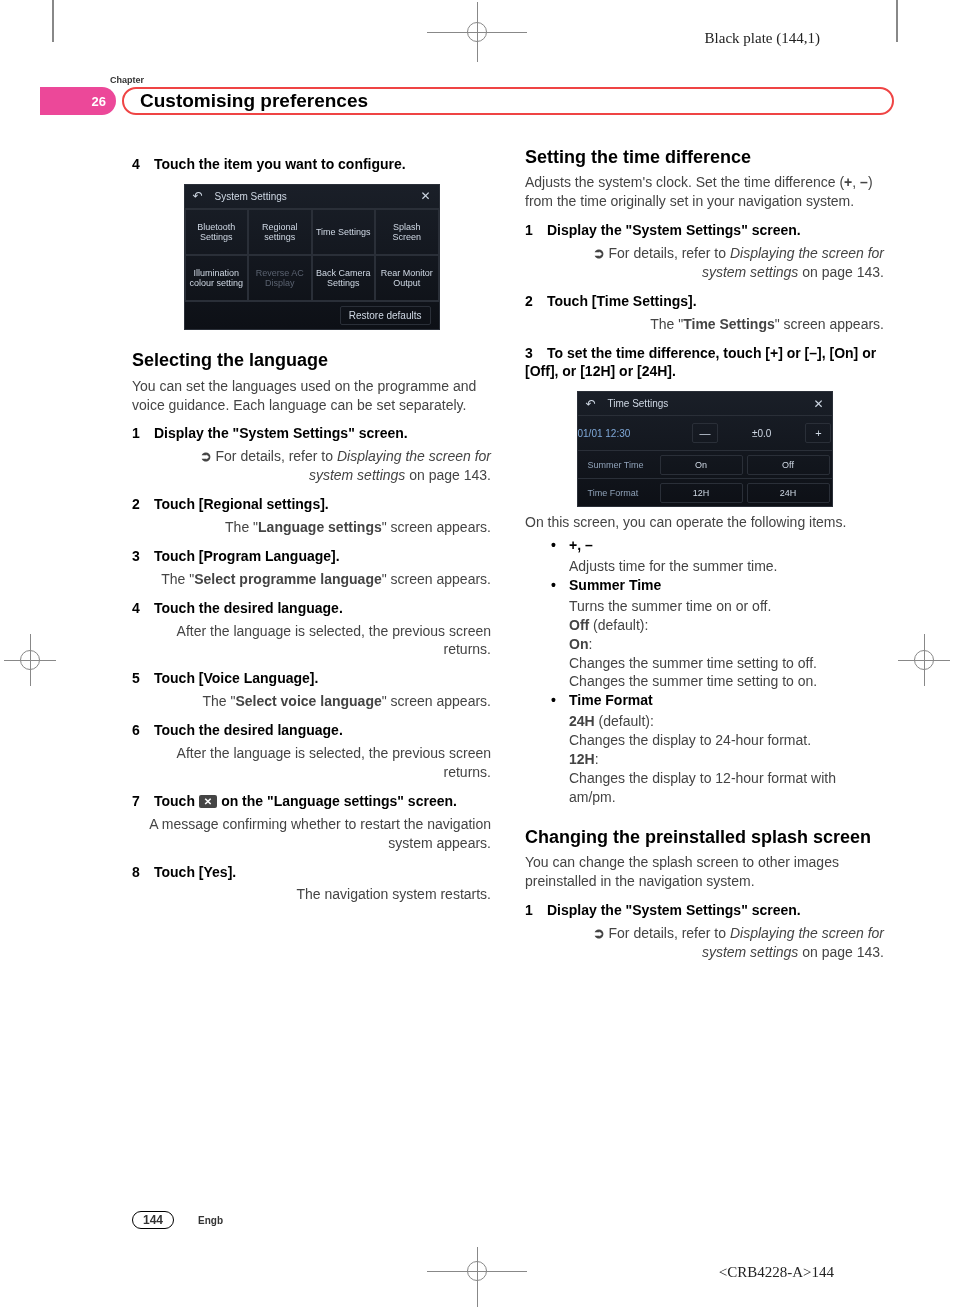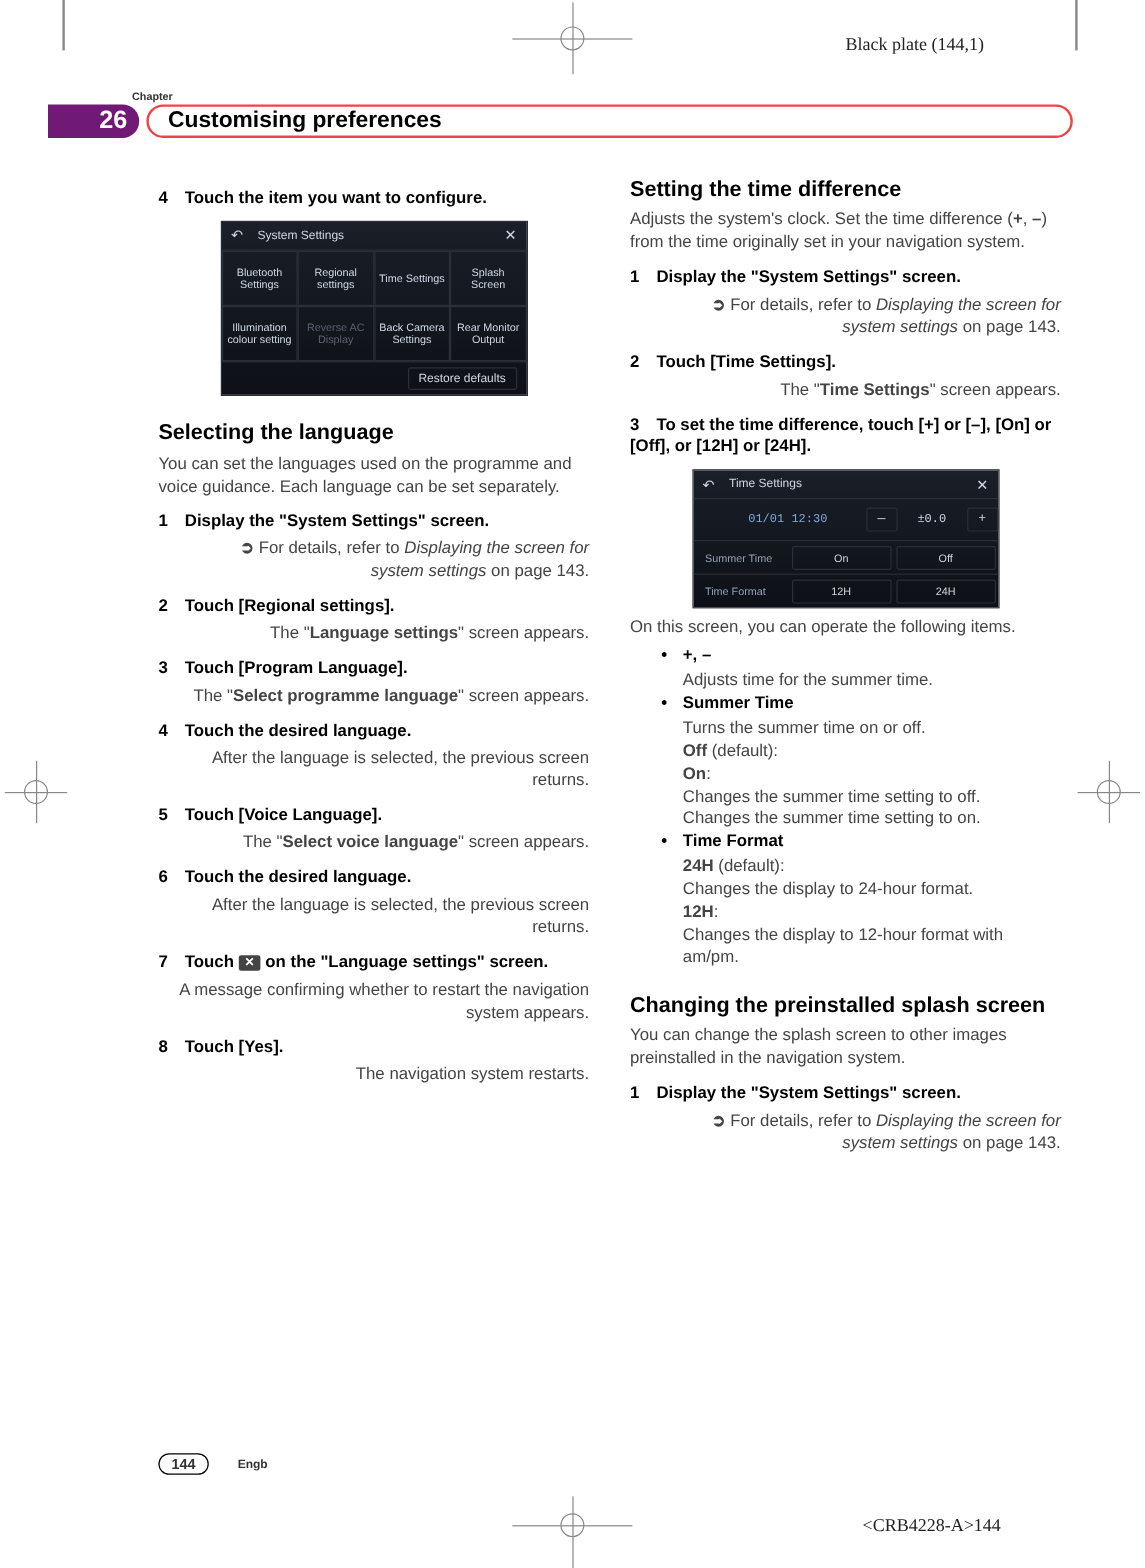--- a/index.html
+++ b/index.html
@@ -50,21 +50,21 @@
     position: absolute;
     top: 75px; left: 56px;
     width: 838px;
     height: 1160px;
   }
   .chapter-label { font-size: 9px; font-weight: bold; padding-left: 54px; }
   .chapter-bar {
     display: flex; align-items: stretch; margin-top: 2px; height: 28px;
   }
   .chapter-num {
-    background: #701a75; color: #fff; font-weight: bold; font-size: 21px;
+    background: #ec4899; color: #fff; font-weight: bold; font-size: 13px;
     width: 76px; display: flex; align-items: center; justify-content: flex-end; padding-right: 10px;
     border-top-right-radius: 14px; border-bottom-right-radius: 14px;
     position: relative; left: -16px;
   }
   .chapter-title {
     border: 2px solid #ef4444; border-radius: 14px; height: 28px;
     flex: 1; margin-left: -10px;
     display: flex; align-items: center; padding-left: 16px;
     font-size: 19px; font-weight: 900; color: #000;
   }
@@ -103,21 +103,21 @@
   .bullet-list { padding-left: 30px; }
   .bullet-list .bl { position: relative; padding-left: 14px; margin-bottom: 2px; }
   .bullet-list .bl::before { content:"•"; position:absolute; left:-4px; top:0; font-weight:bold; color:#000; }
   .bullet-list .bl strong { color:#000; }
   .bullet-list .sub { padding-left: 14px; color:#444; }
   .sq-bullet { position: relative; padding-left: 14px; }
   .sq-bullet::before { content:"■"; position:absolute; left:0; top:1px; font-size:9px; color:#000; }
   .ss2-row { display:flex; align-items:center; height:28px; border-top:1px solid #2a2f38; }
   .ss2-label { width:80px; padding-left:10px; font-size:9px; color:#8fa2b8; }
   .ss2-btn { flex:1; margin:2px; border:1px solid #2a2f38; height:20px; display:flex; align-items:center; justify-content:center; font-size:9px; color:#cfd8e4; border-radius:2px; }
-  .ss2-time { display:flex; align-items:center; justify-content:flex-end; height:34px; gap:6px;font-family:Liberation Mono, monospace; }
+  .ss2-time { display:flex; align-items:center; justify-content:space-between; height:34px; gap:6px; }
   .ss2-time .t { color:#7fa8d8; font-size:10px; }
   .ss2-time .pm { border:1px solid #2a2f38; width:26px; height:20px; display:flex; align-items:center; justify-content:center; border-radius:2px; color:#cfd8e4; font-size:11px; }
   .ss2-time .val { width:46px; text-align:center; color:#cfd8e4; font-size:10px; }
   .footer {
     position: absolute; bottom: 6px; left: 76px; display:flex; align-items:center; gap:24px;
   }
   .footer .pn { border:1.5px solid #000; border-radius: 12px; padding:1px 10px; font-size:12px; font-weight:bold; }
   .footer .lang { font-size:10px; font-weight:bold; }
   .doc-code { position:absolute; bottom: 26px; right: 120px; font-family:"Times New Roman",serif; font-size:15px; color:#222; }
 </style>

